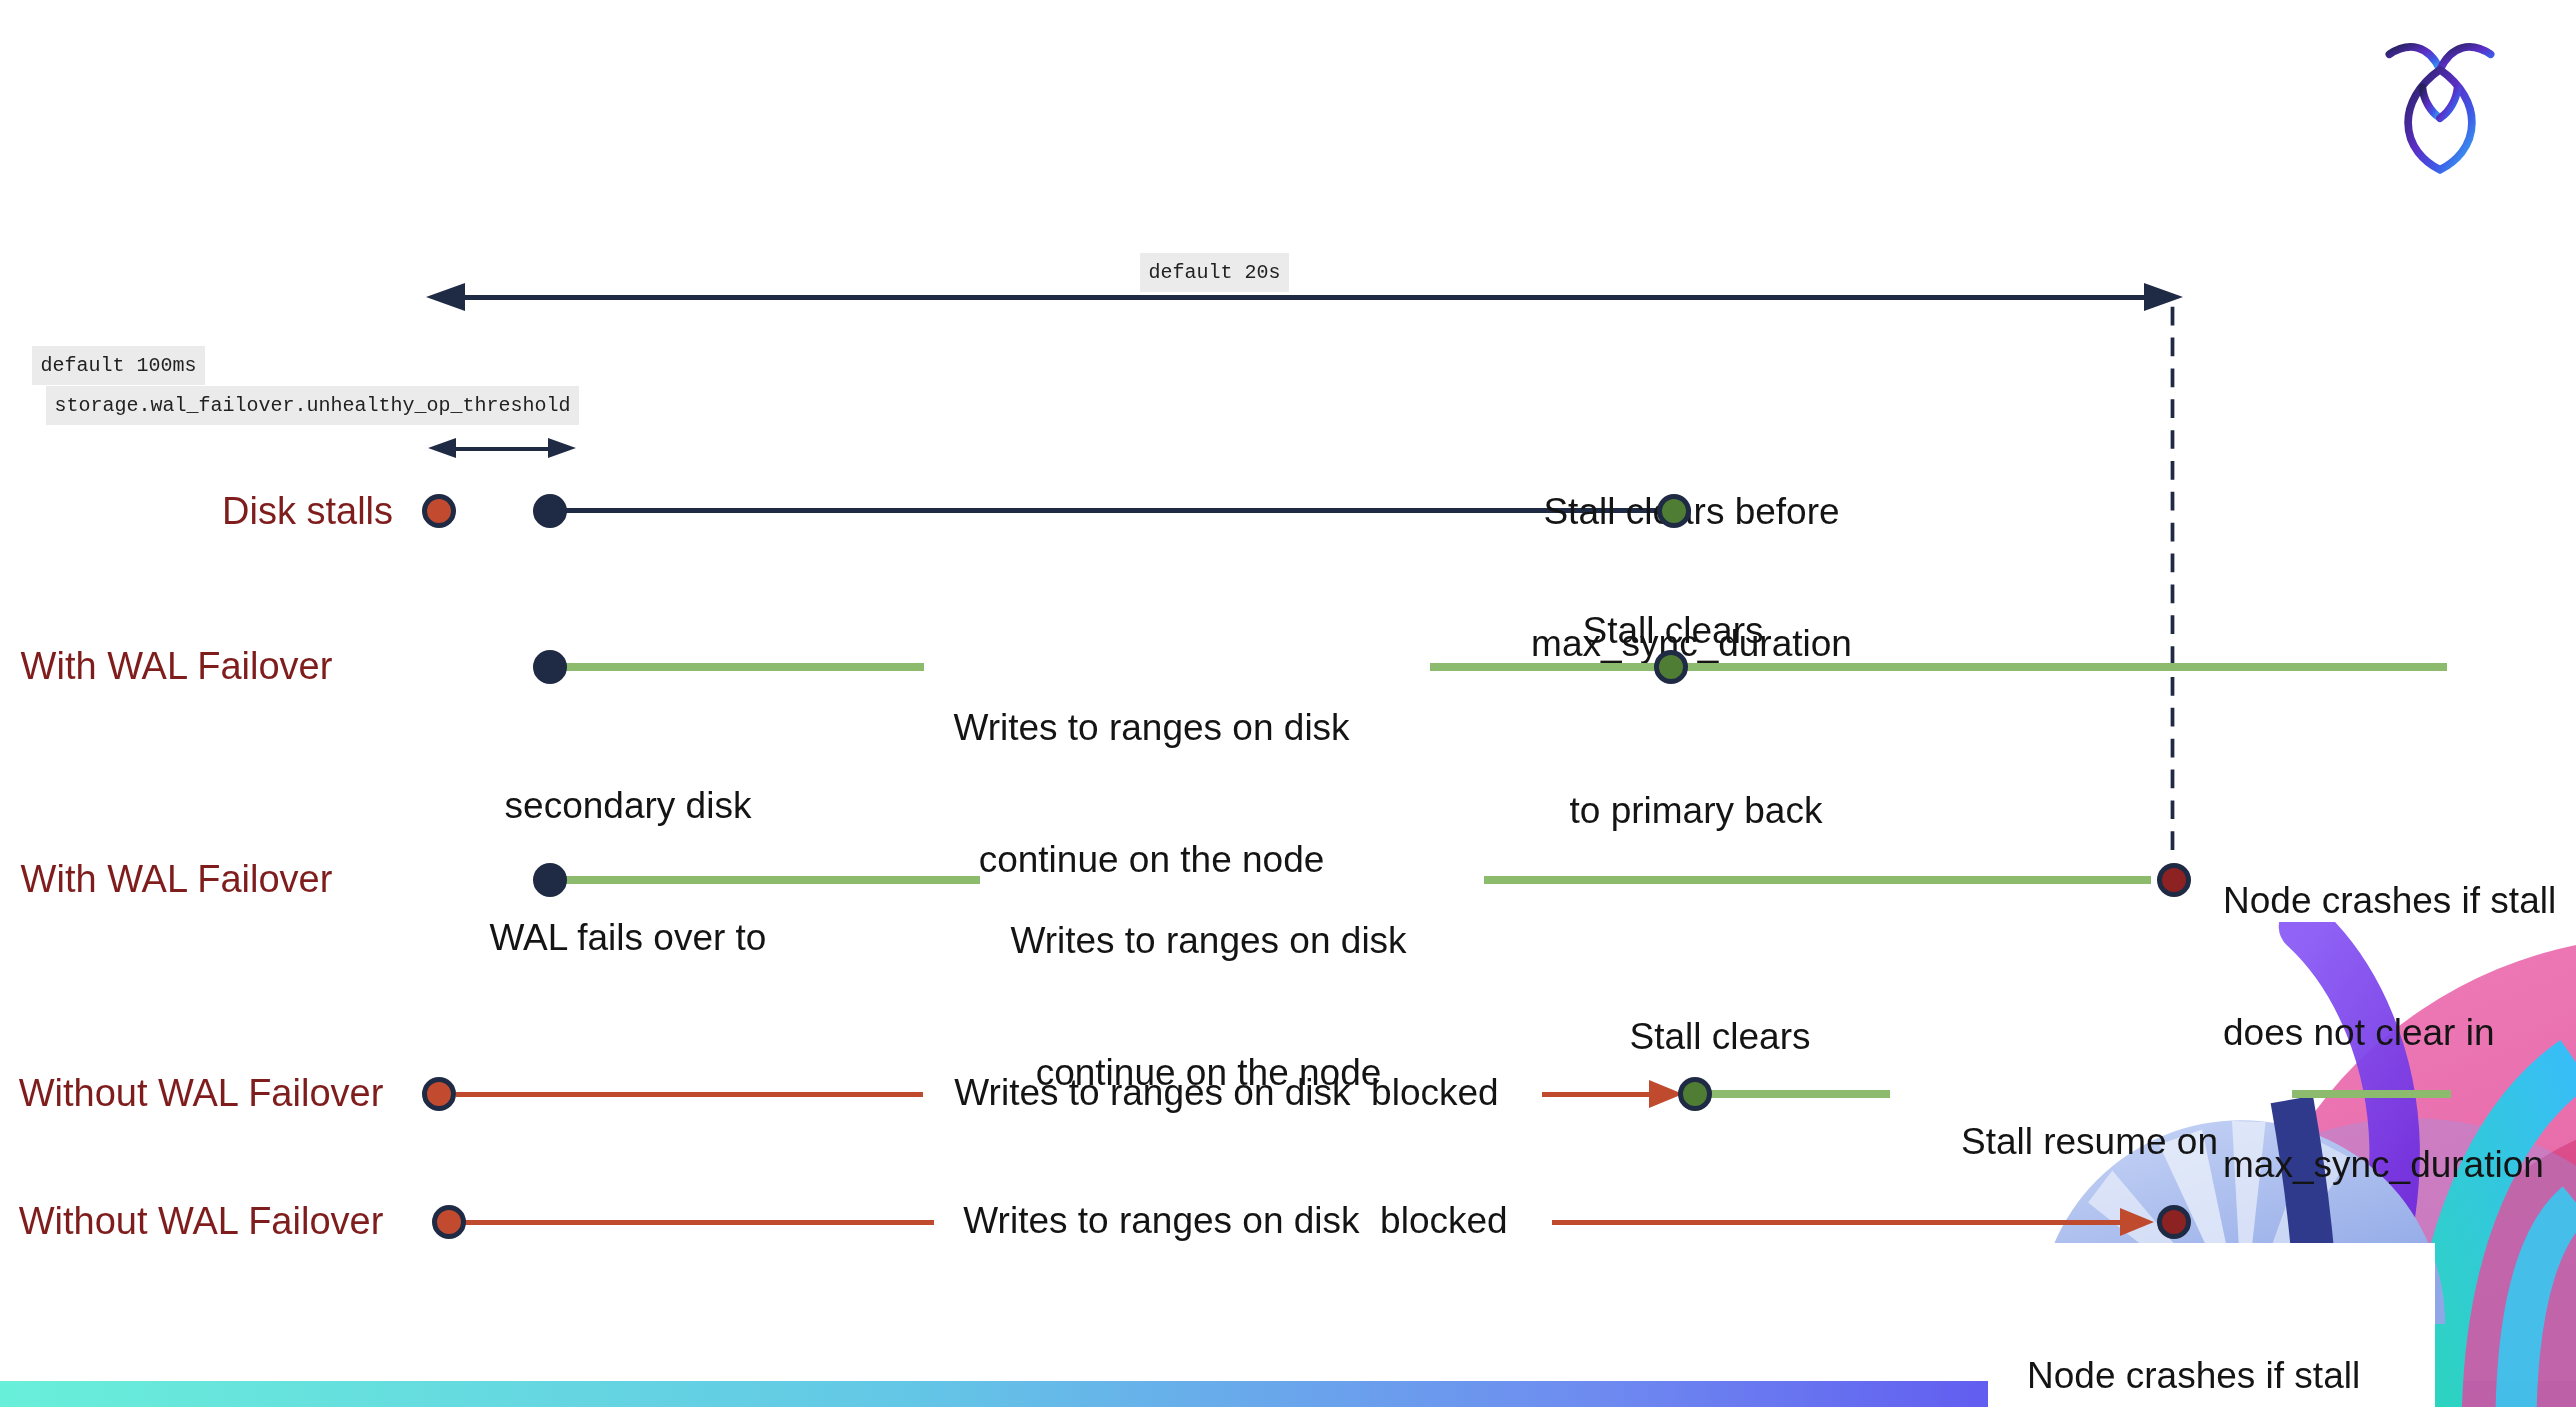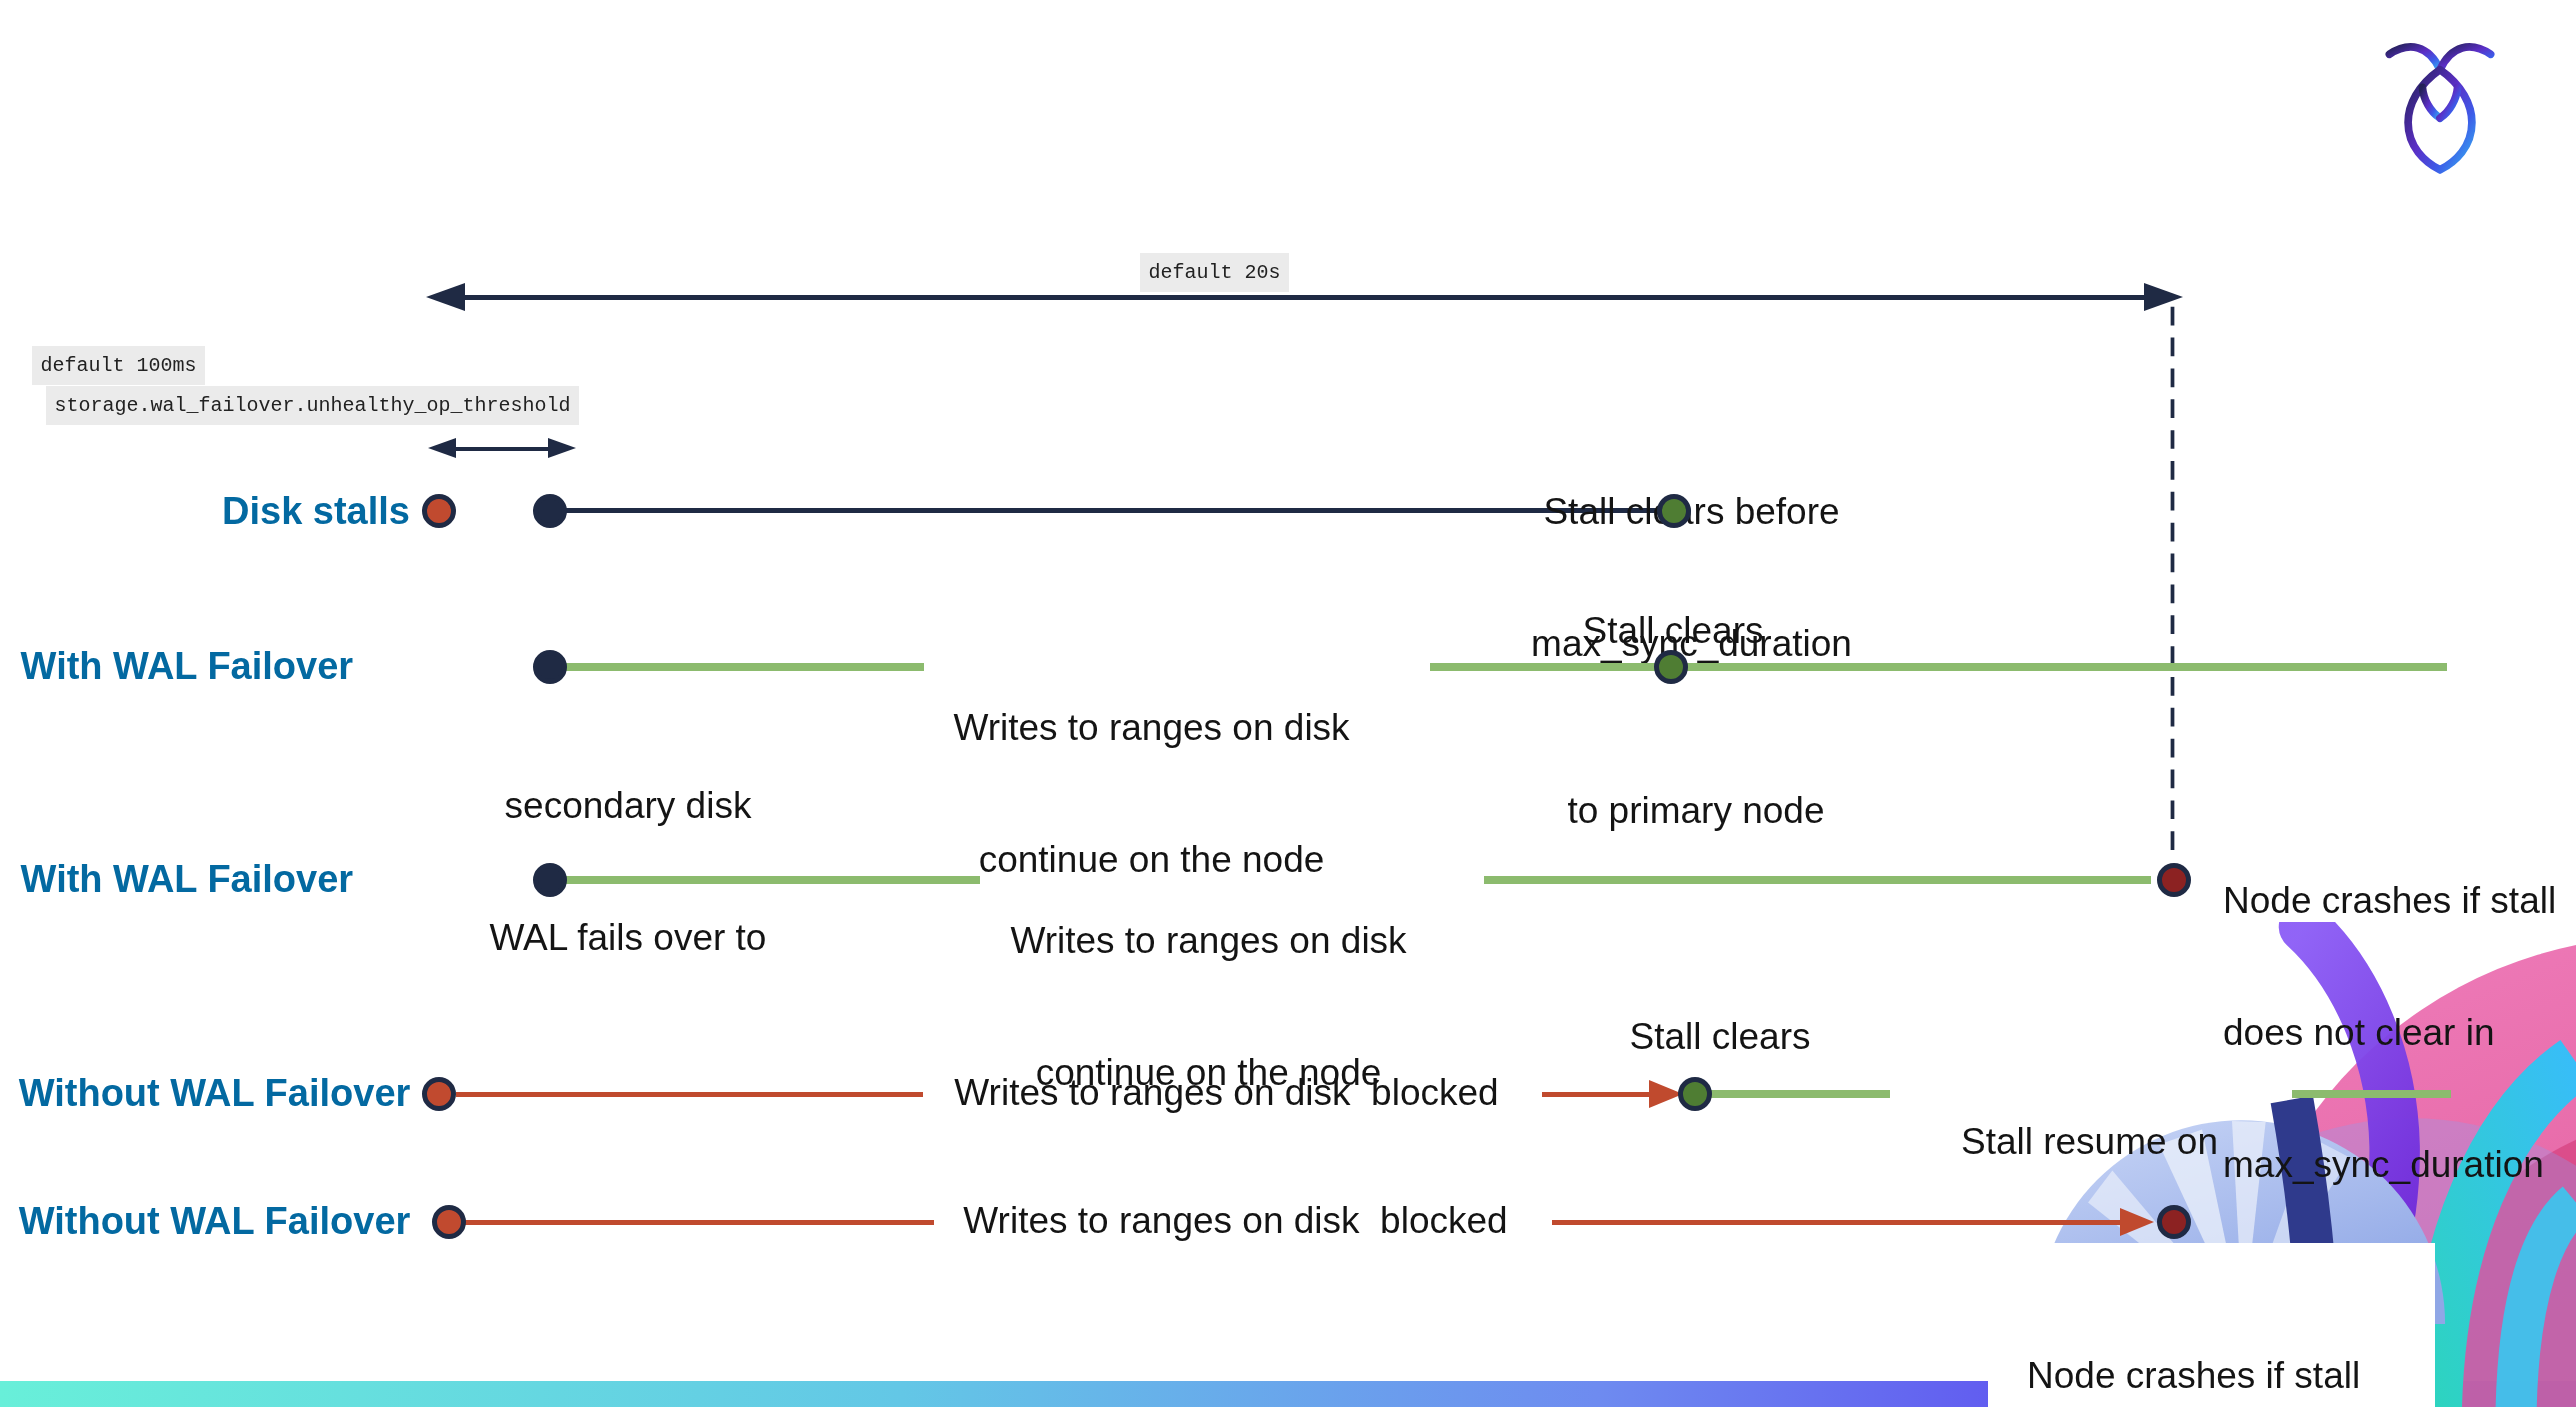--- a/index.html
+++ b/index.html
@@ -2,21 +2,21 @@
 <html style="font-size:15px"><head>
 <meta charset="utf-8">
 <style>
   html,body{margin:0;padding:0;background:#fff;}
   .stage{position:relative;width:2576px;height:1408px;background:#ffffff;overflow:hidden;
          font-family:"Liberation Sans","DejaVu Sans",sans-serif;color:#141414;}
   .title{position:absolute;left:60px;top:37px;font-family:"DejaVu Sans","Liberation Sans",sans-serif;
          font-weight:800;font-size:97px;letter-spacing:-3.7px;color:#0b0b0b;white-space:nowrap;}
   .mono{position:absolute;font-family:"Liberation Mono","DejaVu Sans Mono",monospace;
         font-size:20px;line-height:32px;background:#ebebeb;color:#222;padding:3.7px 8.4px;white-space:pre;}
-  .rowlabel{position:absolute;font-size:38px;color:#0369a1;white-space:nowrap;font-weight:bold;}
+  .rowlabel{position:absolute;font-size:38px;color:#7f1d1d;white-space:nowrap;}
   .note{position:absolute;font-size:37px;line-height:44px;color:#141414;text-align:center;white-space:pre-wrap;}
   .note.left{text-align:left;}
   .ln{position:absolute;z-index:4;}
   .navyln{background:#1F2A44;height:4.7px;}
   .greenln{background:#8CBB6E;height:8.4px;}
   .redln{background:#C04A2E;height:4.7px;}
   .dot{position:absolute;z-index:5;width:34px;height:34px;border-radius:50%;
        border:5.6px solid #1F2A44;box-sizing:border-box;}
   .dot.navy{background:#1F2A44;}
   .dot.red{background:#C14A2F;}
@@ -131,21 +131,21 @@
     <div>continue on the node</div>
   </div>
   <div class="ln greenln" style="left:1430px;top:663px;width:1017px"></div>
   <div class="note txtlayer" style="left:1533px;top:609px;width:280px">Stall clears</div>
   <div class="dot green" style="left:1654px;top:650px"></div>
   <div class="note txtlayer" style="left:441px;top:696px;width:374px">
     <div>secondary disk</div>
     <div>WAL fails over to</div>
   </div>
   <div class="note txtlayer" style="left:1509px;top:701px;width:374px">
-    <div>to primary node</div>
+    <div>to primary back</div>
   </div>
 
   <div class="rowlabel" style="left:20.6px;top:858px">With WAL Failover</div>
   <div class="dot navy" style="left:533px;top:863px"></div>
   <div class="ln greenln" style="left:565px;top:876px;width:415px"></div>
   <div class="note txtlayer" style="left:1003px;top:831px;width:411px">
     <div>Writes to ranges on disk</div>
     <div>continue on the node</div>
   </div>
   <div class="ln greenln" style="left:1484px;top:876px;width:667px"></div>

